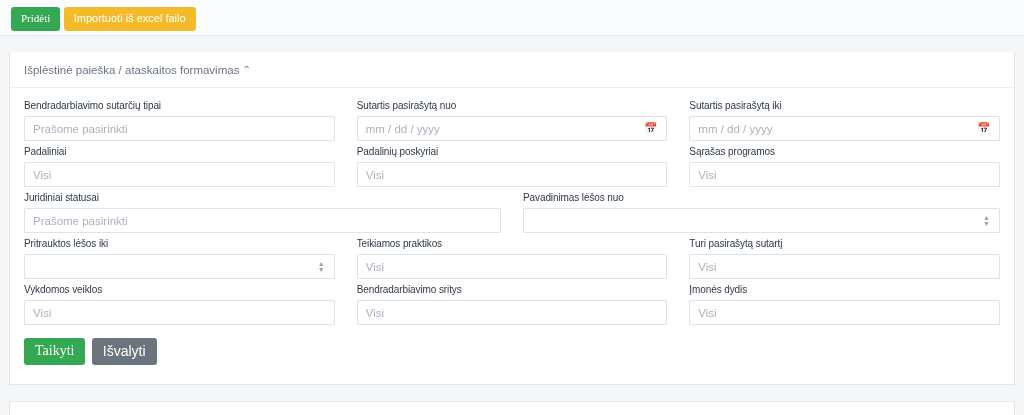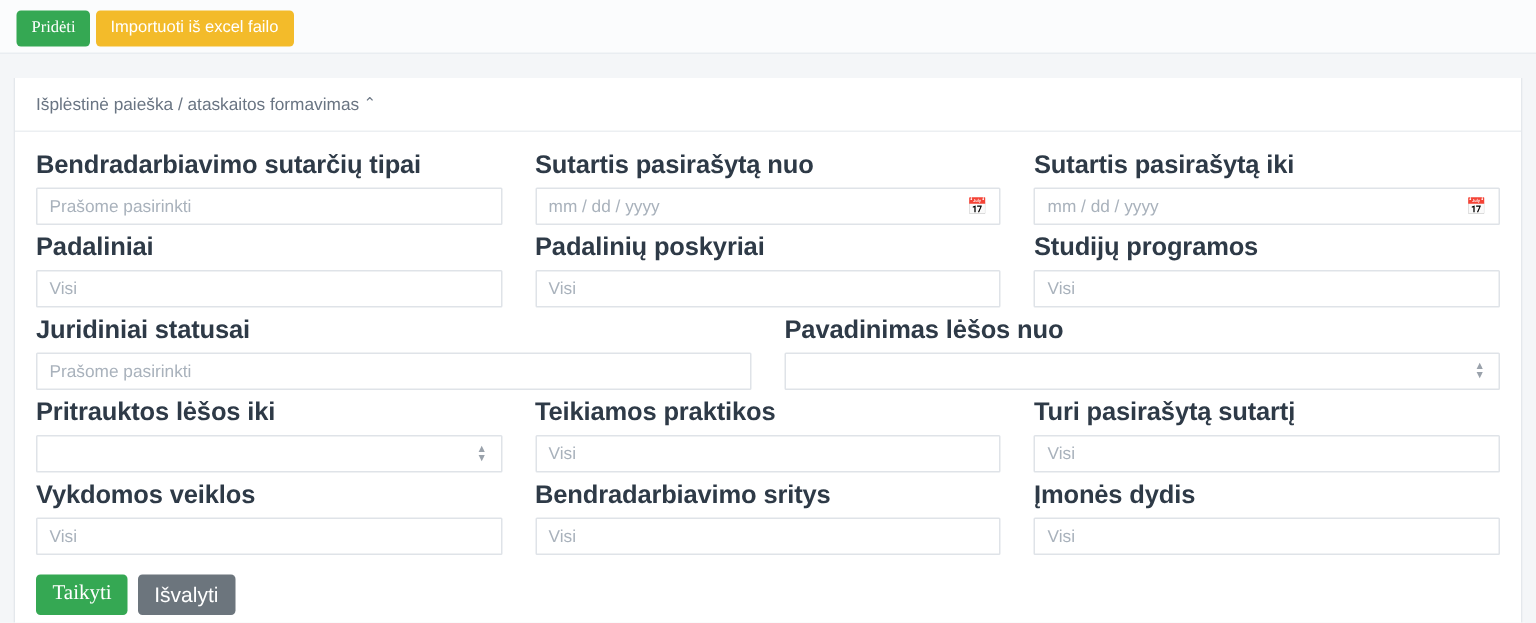--- a/index.html
+++ b/index.html
@@ -62,22 +62,22 @@
   
   .filter-body { padding: 12px 14px 6px; }
   .row {
     display: flex;
     gap: 22px;
     margin-bottom: 5px;
   }
   .fld { flex: 1 1 0; min-width: 0; }
   .lbl {
     display: block;
-    font-size: 17px;
-    font-weight: bold;
+    font-size: 10px;
+    font-weight: normal;
     color: #2e3a47;
     margin-bottom: 5px;
     letter-spacing: -0.1px;
   }
   .inp {
     width: 100%;
     height: 25px;
     border: 1px solid #dfe3e8;
     border-radius: 1px;
     background: #fff;
@@ -164,21 +164,21 @@
           <span class="ph">Visi</span>
         </div>
       </div>
       <div class="fld">
         <span class="lbl">Padalinių poskyriai</span>
         <div class="inp">
           <span class="ph">Visi</span>
         </div>
       </div>
       <div class="fld">
-        <span class="lbl">Studijų programos</span>
+        <span class="lbl">Sąrašas programos</span>
         <div class="inp">
           <span class="ph">Visi</span>
         </div>
       </div>
     </div>
 
     <div class="row">
       <div class="fld">
         <span class="lbl">Juridiniai statusai</span>
         <div class="inp">

